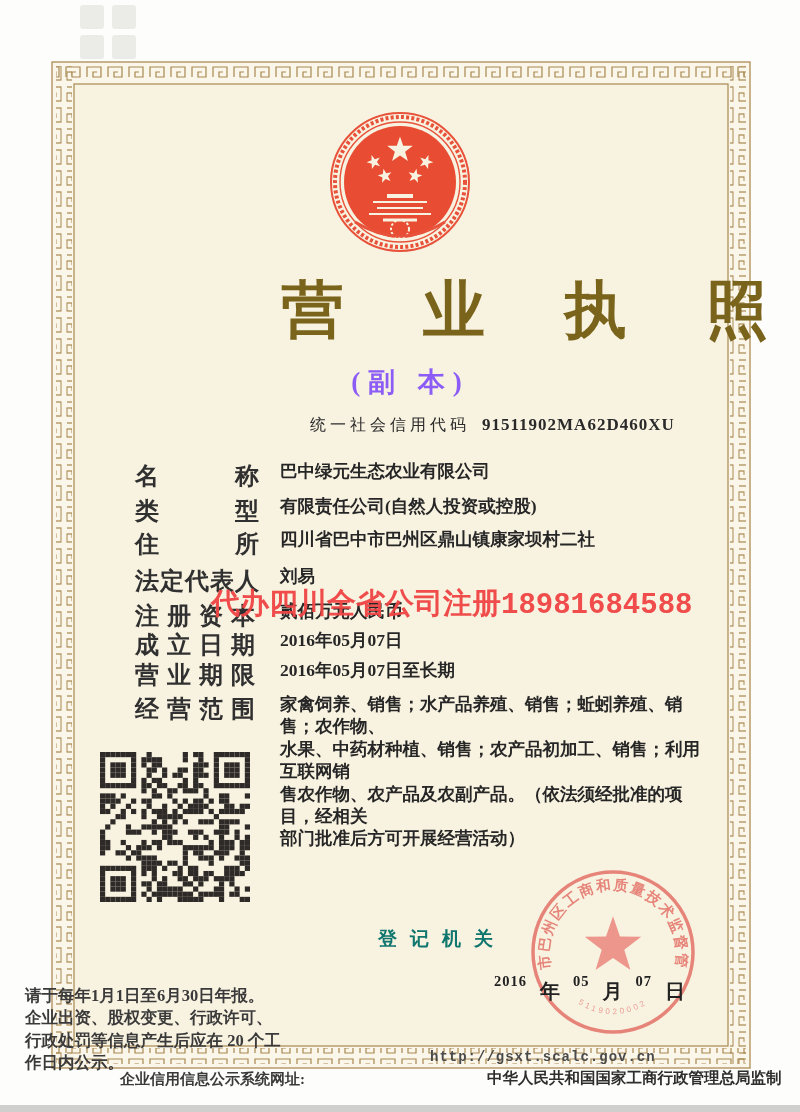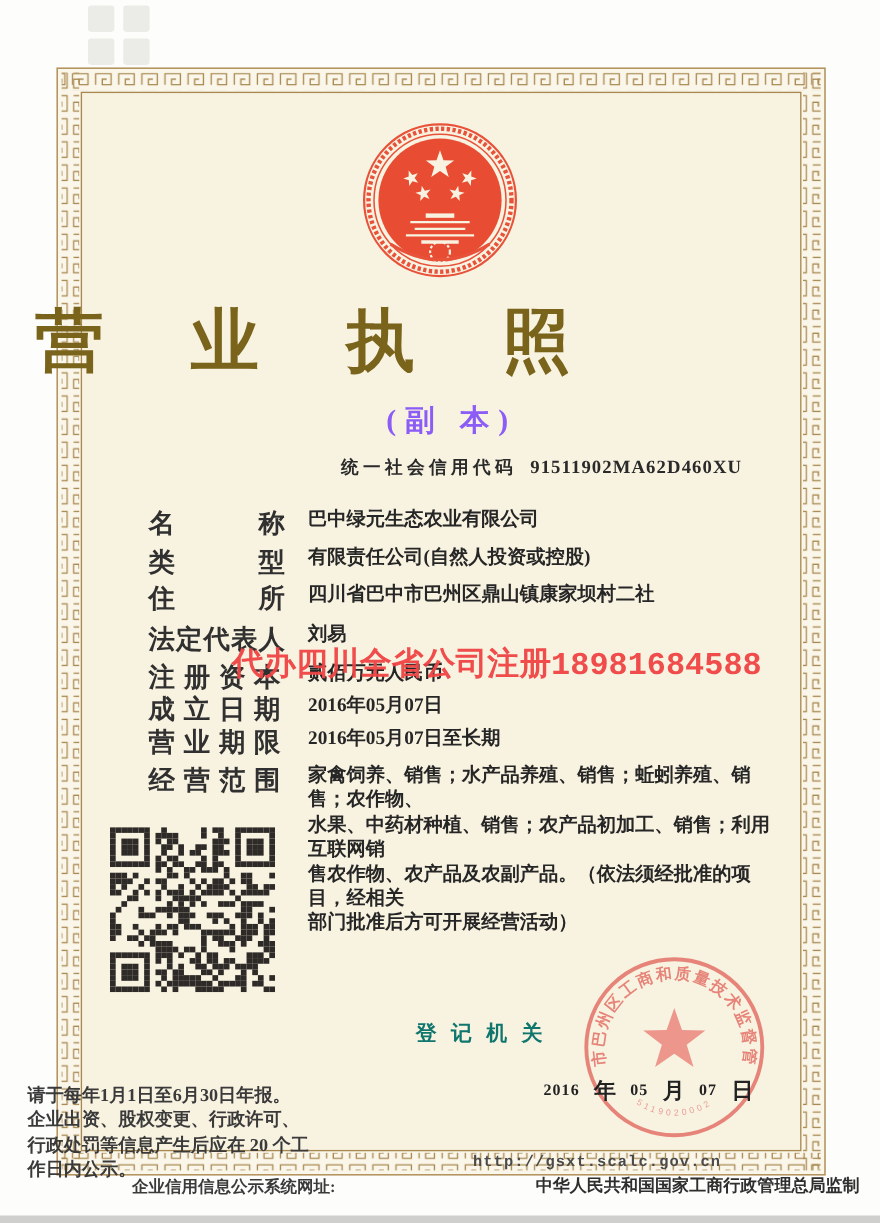--- a/index.html
+++ b/index.html
@@ -10,44 +10,44 @@
   }
   .abs{position:absolute;}
   
   #frame-svg{position:absolute;left:0;top:0;z-index:0;}
   
   .ghost{position:absolute;width:24px;height:24px;border-radius:3px;
     background:rgba(130,125,118,.14);z-index:1;}
   .edge-strip{position:absolute;left:0;bottom:0;width:800px;height:7px;
     background:#cfcfcd;z-index:9;}
   
-  .title{left:0;right:0;top:268px;text-align:left;
+  .title{left:0;right:0;top:268px;text-align:right;
     font-size:62px;font-weight:900;color:#7a641c;letter-spacing:32px;
     text-indent:32px;z-index:2;}
   .subtitle{left:0;right:0;top:364px;text-align:center;
     font-size:27px;font-weight:700;color:#8b5cf6;letter-spacing:8px;z-index:2;margin-left:21px;}
   .codeline{left:310px;top:415px;z-index:2;white-space:nowrap;color:#2a2a2a;}
-  .codeline .clabel{font-size:16px;font-weight:700;letter-spacing:4px;}
+  .codeline .clabel{font-size:16px;font-weight:400;letter-spacing:4px;}
   .codeline .cvalue{font-size:17px;font-weight:700;letter-spacing:1px;margin-left:8px;}
   
   .fields{left:135px;top:455px;width:580px;height:320px;z-index:2;}
   .frow{position:absolute;left:0;width:580px;white-space:nowrap;}
   .flabel{position:absolute;left:0;font-size:24px;font-weight:600;color:#303030;letter-spacing:1px;}
   .fvalue{position:absolute;left:145px;font-size:17.5px;font-weight:600;color:#262626;
     white-space:pre-line;width:436px;line-height:22.4px;}
   
   .watermark{left:211px;top:556px;font-size:29px;font-weight:600;
     font-family:Liberation Mono, monospace;
     color:#ef4444;z-index:5;white-space:nowrap;letter-spacing:0px;opacity:.95;margin-top:28px;}
   
   .qr{left:100px;top:752px;width:150px;height:150px;z-index:2;}
   
   .regorg{left:378px;top:926px;font-size:19px;font-weight:700;color:#0f766e;
     letter-spacing:13px;z-index:4;}
-  .dateline{left:494px;top:978px;z-index:4;display:flex;align-items:flex-end;
+  .dateline{left:494px;top:978px;z-index:4;display:flex;align-items:flex-start;
     color:#222;font-weight:700;}
   .dateline .num{font-size:14.5px;position:relative;top:-5px;letter-spacing:1px;}
   .dateline .cjk{font-size:20px;}
   .dateline span{margin-right:13px;}
   .seal{left:527px;top:866px;z-index:3;opacity:.88;}
   
   .notice{left:25px;top:985px;font-size:16.5px;font-weight:600;color:#3a3a3a;
     line-height:22.4px;white-space:pre-line;z-index:6;}
   .siteurl{left:430px;top:1049px;font-family:"Liberation Mono","DejaVu Sans Mono",monospace;
     font-size:14px;font-weight:700;color:#4a4a4a;letter-spacing:1px;z-index:6;}

